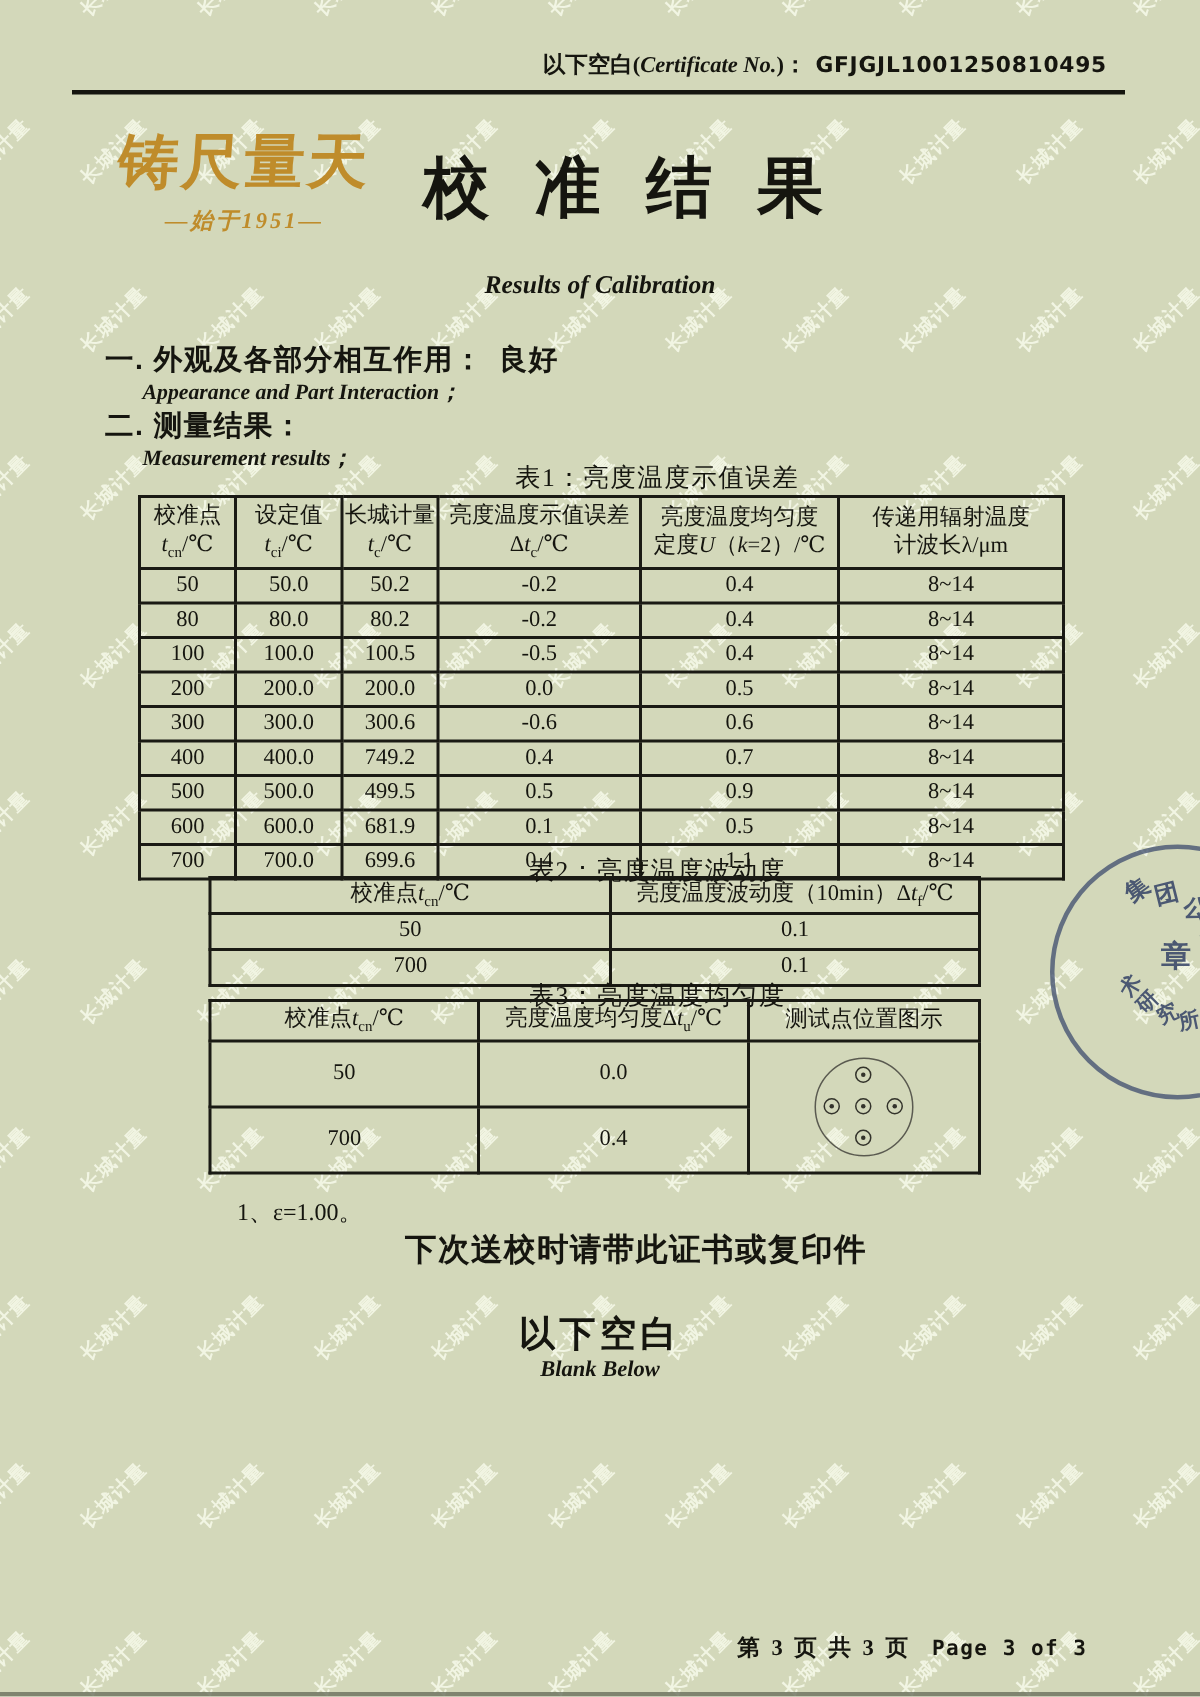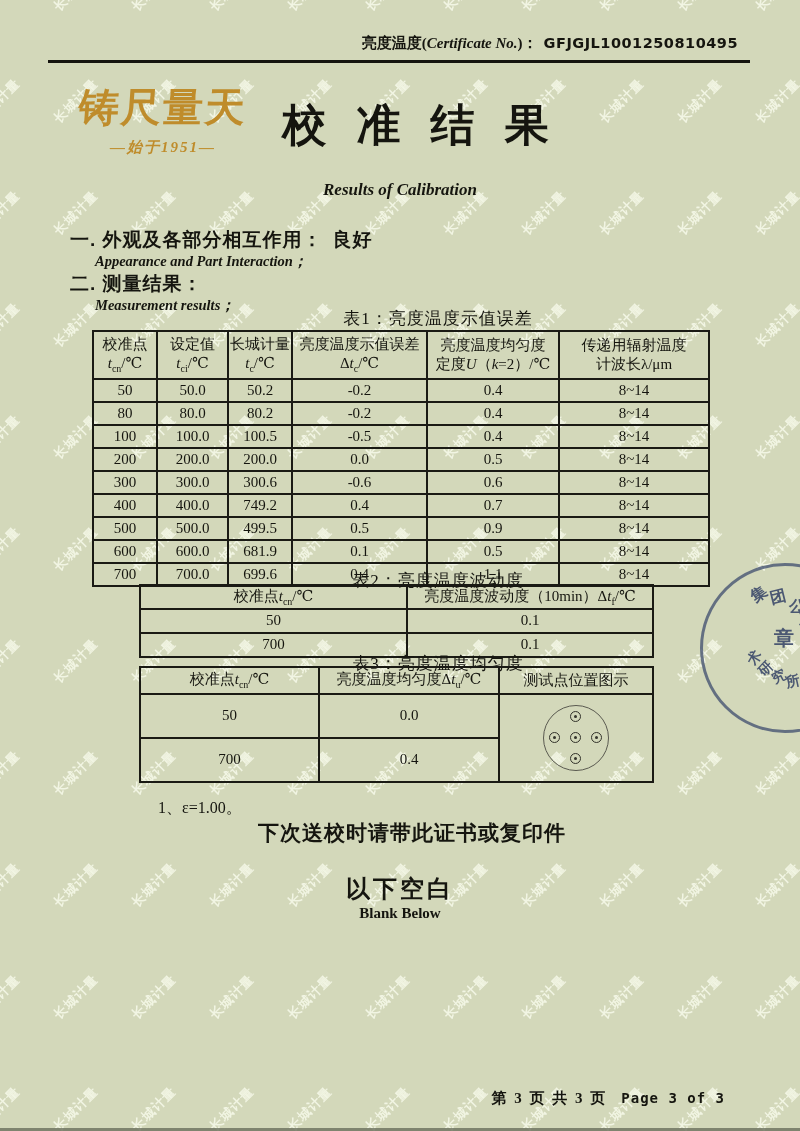--- a/index.html
+++ b/index.html
@@ -56,24 +56,24 @@
   .pt{position:absolute;width:9px;height:9px;border:1px solid #33332b;border-radius:50%;}
   .pt::after{content:"";position:absolute;left:3px;top:3px;width:3px;height:3px;background:#33332b;border-radius:50%;}
   .pt-c{left:26px;top:26px;}
   .pt-t{left:26px;top:5px;}
   .pt-b{left:26px;top:47px;}
   .pt-l{left:5px;top:26px;}
   .pt-r{left:47px;top:26px;}
   
   .notes-head{position:absolute;top:776px;left:0;width:800px;text-align:center;font-size:17px;letter-spacing:4px;}
   .note-item{position:absolute;top:798px;left:158px;font-size:16px;}
-  .next-zh{position:absolute;top:819px;left:0;width:728px;text-align:center;font-size:21px;font-weight:bold;letter-spacing:1px;padding-left:48px;}
+  .next-zh{position:absolute;top:819px;left:12px;width:728px;text-align:center;font-size:21px;font-weight:bold;letter-spacing:1px;padding-left:48px;}
   .next-en{position:absolute;top:848px;left:0;width:800px;text-align:center;font-size:15px;font-weight:bold;font-style:italic;}
   .blank-zh{position:absolute;top:873px;left:0;width:800px;text-align:center;font-size:24px;font-weight:bold;letter-spacing:3px;}
-  .blank-en{position:absolute;top:905px;left:0;width:800px;text-align:center;font-size:15px;font-weight:bold;}
+  .blank-en{position:absolute;top:905px;left:0;width:800px;text-align:center;font-size:15px;font-weight:bold;font-style:italic;}
   
   .page-footer{position:absolute;top:1089px;right:75px;font-size:15px;font-weight:bold;letter-spacing:2px;white-space:nowrap;}
   .page-footer .en{margin-left:14px;letter-spacing:1px;font-family:"DejaVu Sans Mono","Liberation Mono",monospace;font-size:14px;}
   
   .stamp{position:absolute;top:563px;left:700px;width:164px;height:164px;z-index:2;
     border:3px solid rgba(62,76,110,0.75);border-radius:50%;}
   .stamp span{position:absolute;color:rgba(56,70,104,0.88);font-weight:bold;line-height:1;}
   
   .scan-edge{position:absolute;left:0;bottom:0;width:100%;height:3px;background:#6a6f5c;opacity:0.8;z-index:3;}
 </style>
@@ -200,21 +200,21 @@
       <span class="wm" style="left: 360px; top: 1100px;">长城计量</span>
       <span class="wm" style="left: 438px; top: 1100px;">长城计量</span>
       <span class="wm" style="left: 516px; top: 1100px;">长城计量</span>
       <span class="wm" style="left: 594px; top: 1100px;">长城计量</span>
       <span class="wm" style="left: 672px; top: 1100px;">长城计量</span>
       <span class="wm" style="left: 750px; top: 1100px;">长城计量</span>
     </div>
 
   <div class="content">
 
-    <div class="cert-line"><span>亮度温度(</span><span class="en">Certificate No.</span><span>)：</span><span class="cert-no">GFJGJL1001250810495</span></div>
+    <div class="cert-line"><span>以下空白(</span><span class="en">Certificate No.</span><span>)：</span><span class="cert-no">GFJGJL1001250810495</span></div>
     <div class="rule"></div>
 
     <div class="logo">
       <div class="logo-brand">铸尺量天</div>
       <div class="logo-since">—始于1951—</div>
     </div>
 
     <div class="title-zh">校 准 结 果</div>
     <div class="title-en">Results of Calibration</div>
 

